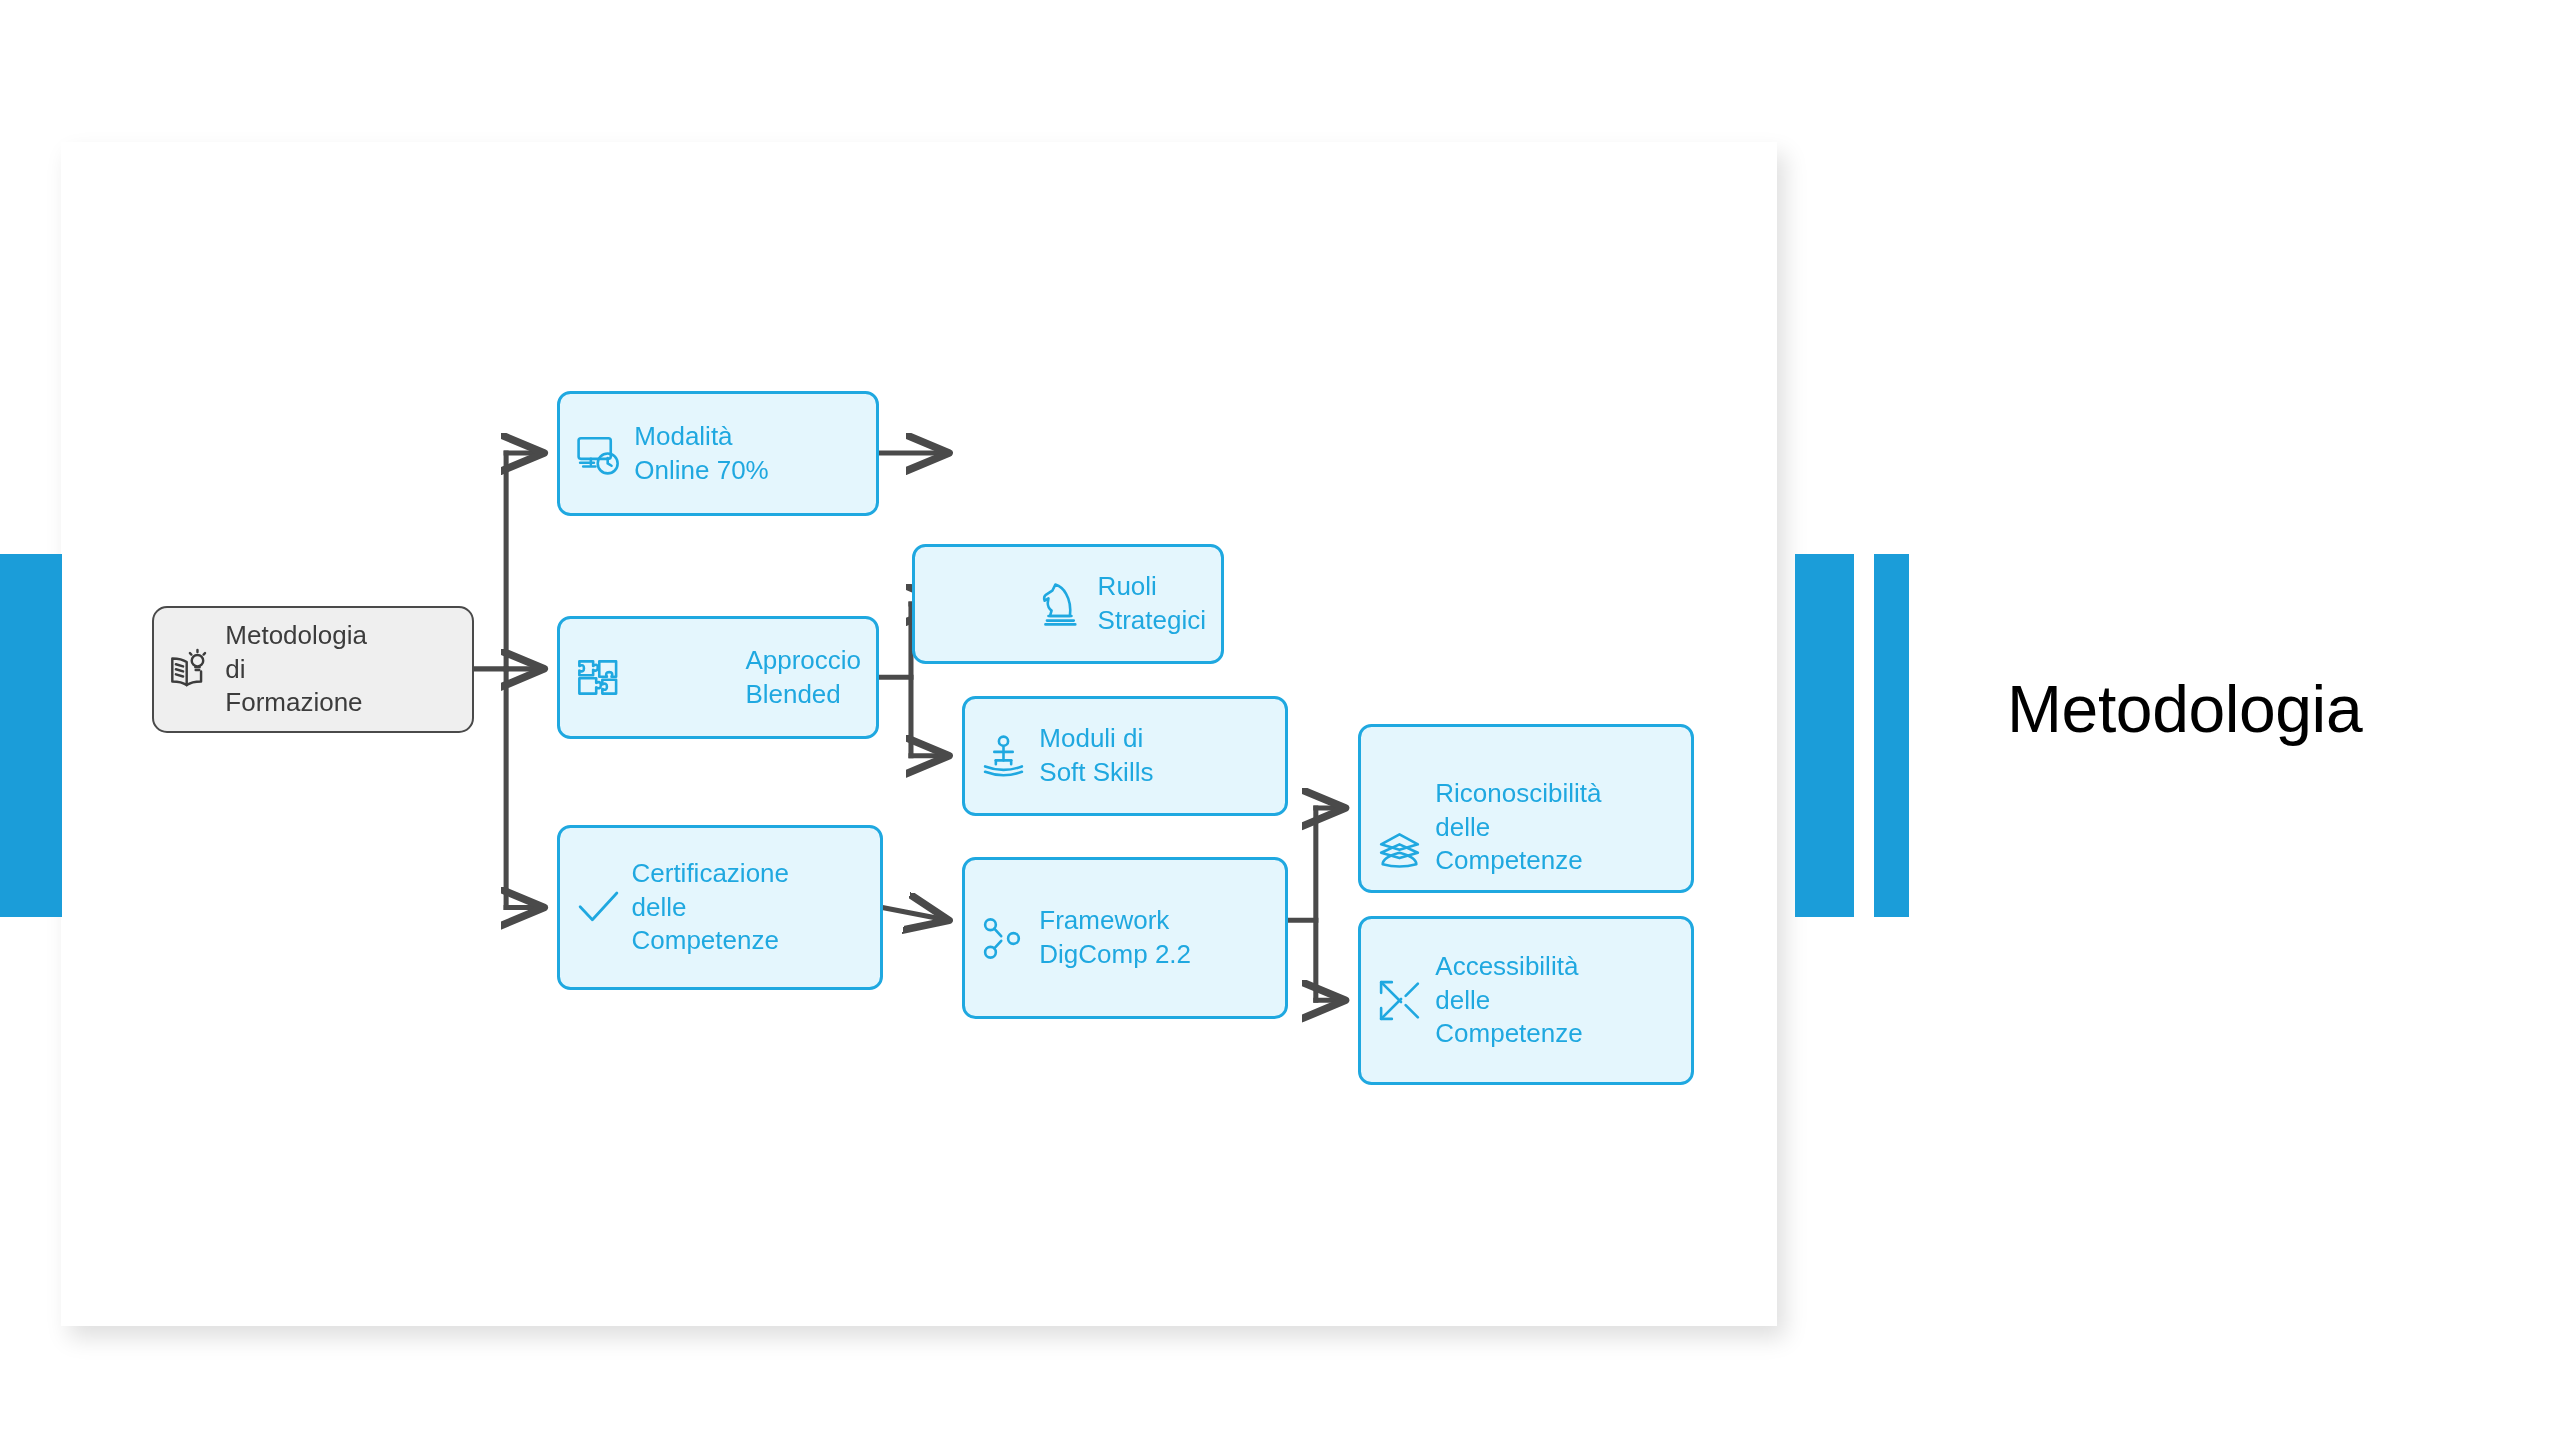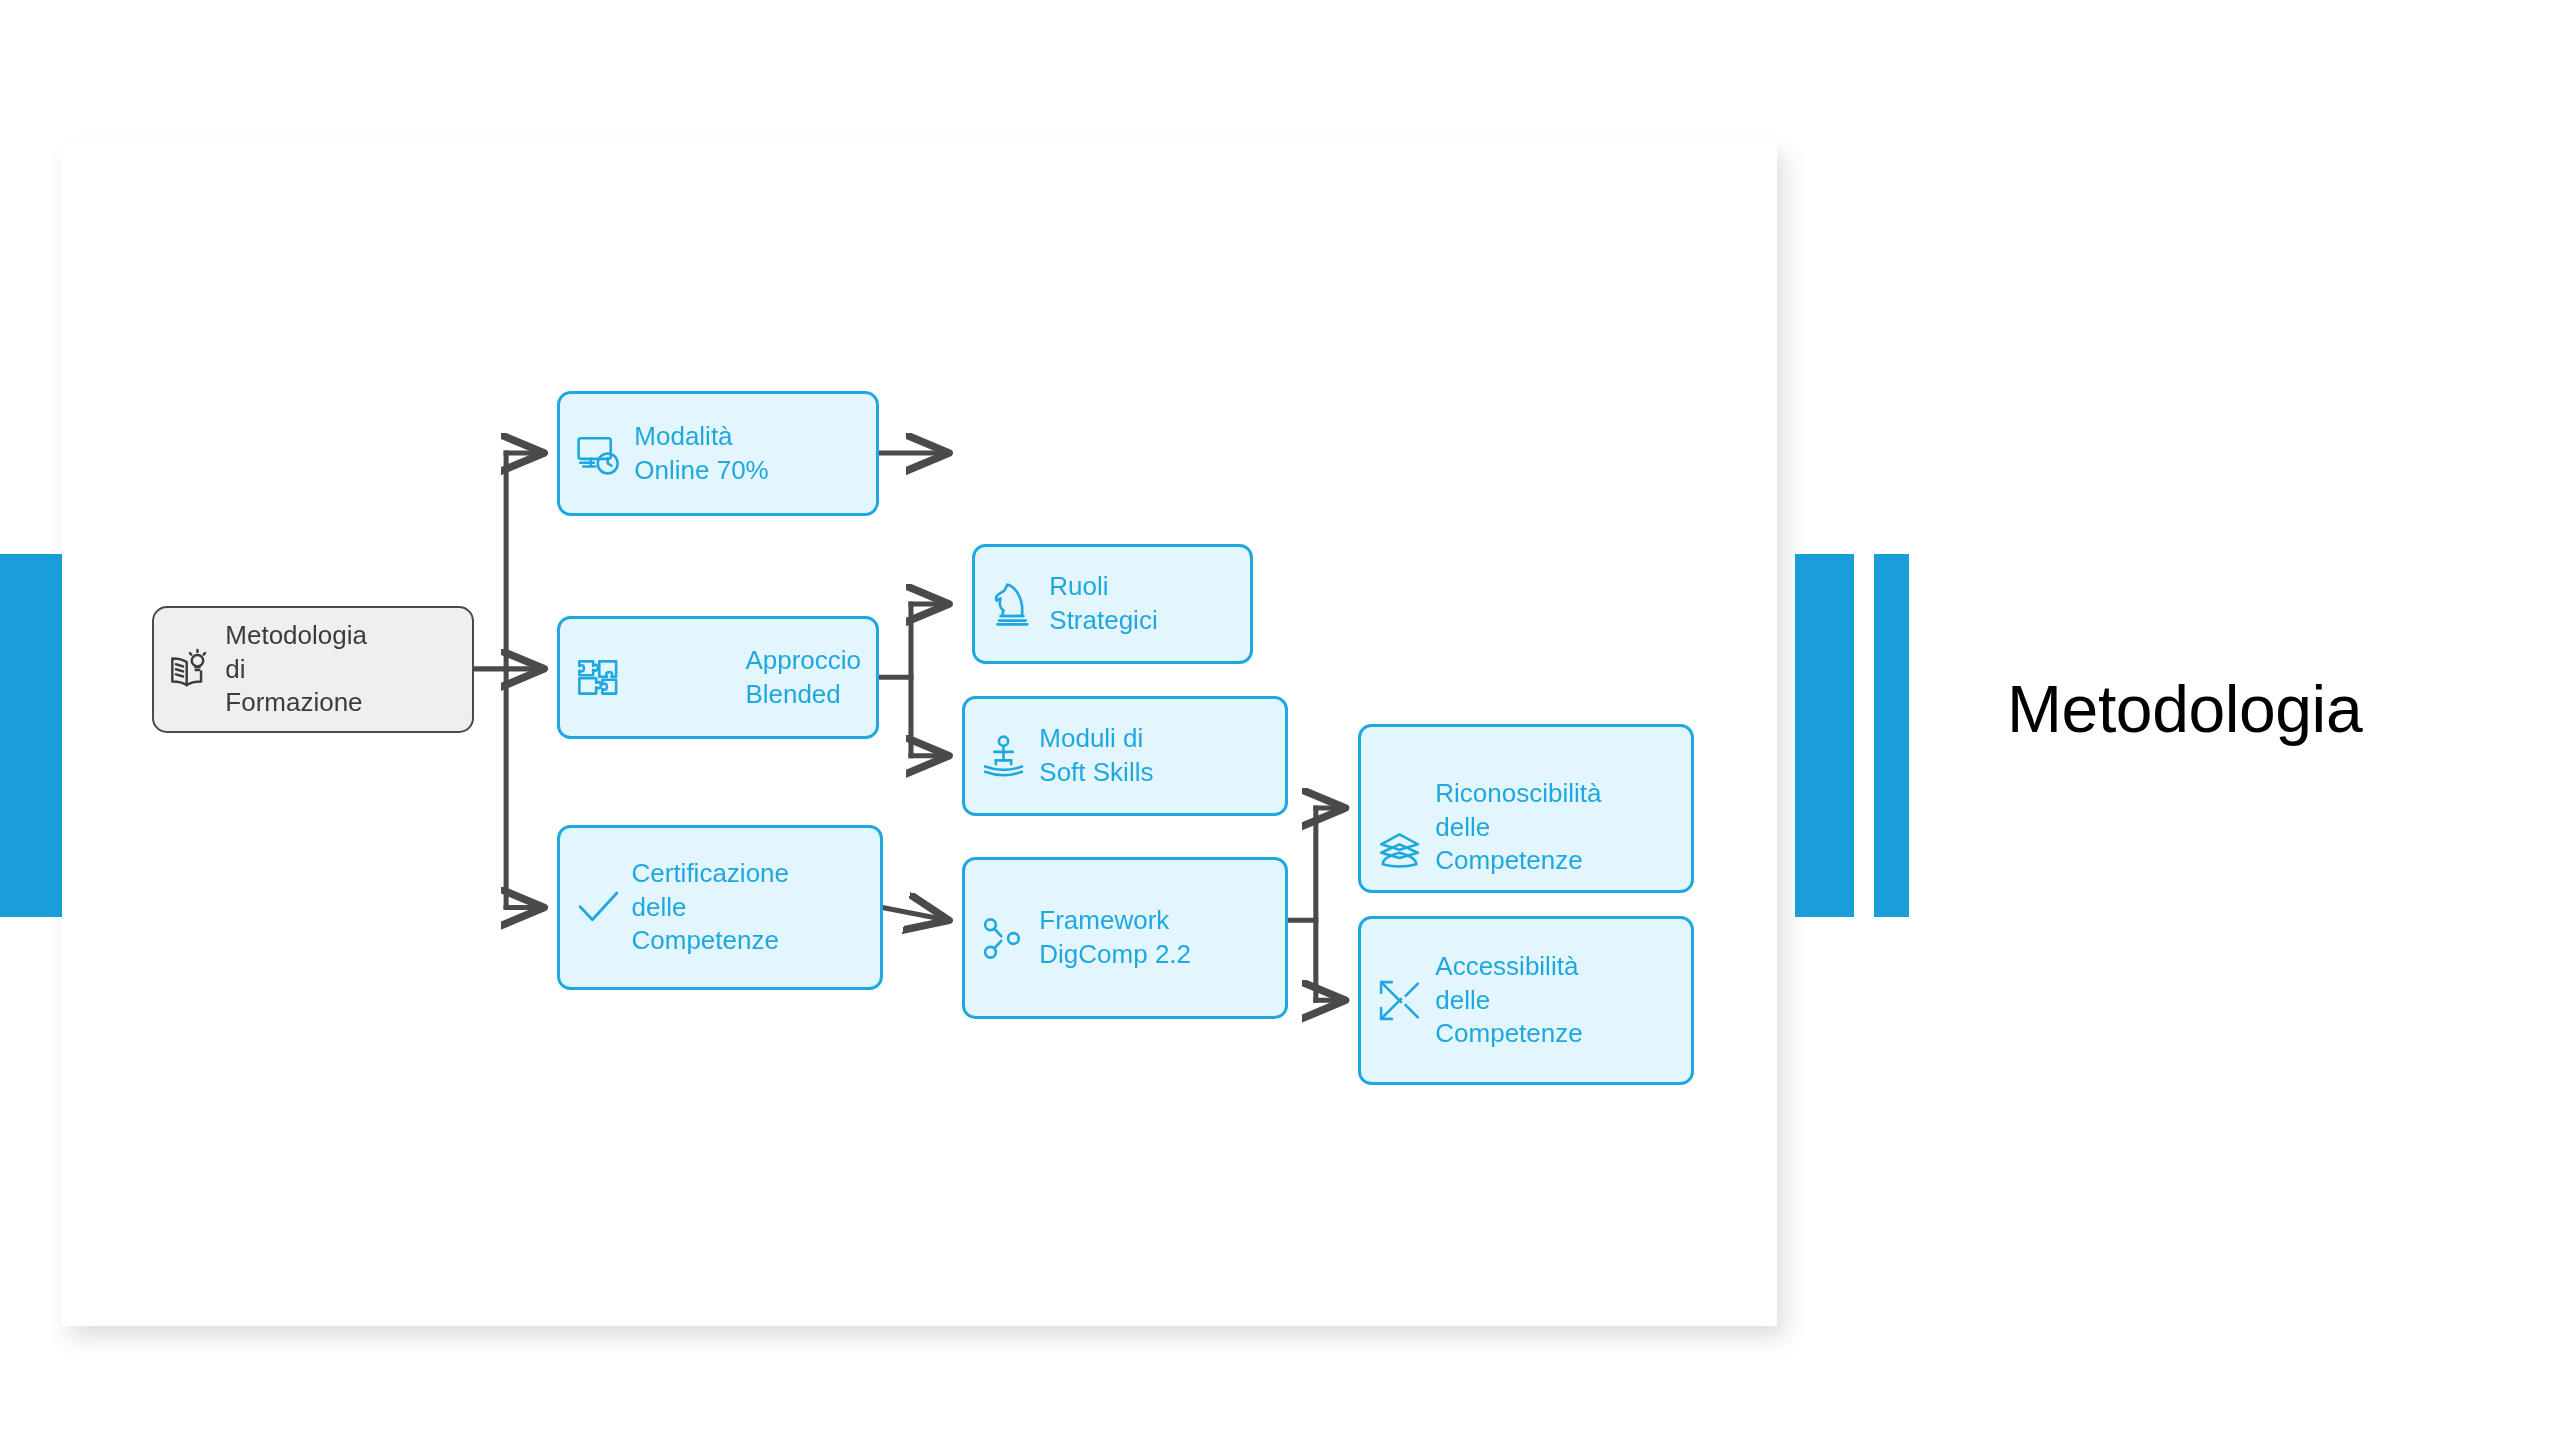--- a/index.html
+++ b/index.html
@@ -66,24 +66,24 @@
   #node-root {
     border: 2.5px solid #4a4a4a;
     background: #efefef;
     border-radius: 15px;
   }
   #node-root .label { color: #3c3c3c; font-size: 26px; }
   #node-root .ico { width: 46px; height: 46px; }
 
   
   #node-root            { left: 152px;  top: 606px;  width: 322px; height: 127px; }
-  #node-modalita        { left: 557px;  top: 391px;  width: 322px; height: 125px; border-radius: 14px; }
+  #node-modalita        { left: 557px;  top: 391px;  width: 322px; height: 125px; }
   #node-accessibilita   { left: 962px; top: 391px;  width: 326px; height: 125px; }
   #node-approccio       { left: 557px;  top: 616px;  width: 322px; height: 123px; justify-content: space-between; }
-  #node-ruoli           { left: 972px; top: 544px;  width: 281px; height: 120px; }
+  #node-ruoli           { left: 912px; top: 544px;  width: 312px; height: 120px; justify-content: flex-end; }
   #node-soft-skills     { left: 962px; top: 696px;  width: 326px; height: 120px; }
   #node-certificazione  { left: 557px;  top: 825px;  width: 326px; height: 165px; gap: 9px; }
   #node-framework       { left: 962px; top: 857px; width: 326px; height: 162px; }
   #node-riconoscibilita { left: 1358px; top: 724px;  width: 336px; height: 169px; align-items: flex-end; }
   #node-trasferibilita  { left: 1358px; top: 916px; width: 336px; height: 169px; }
 </style>
 </head>
 <body>
 
 <div id="slide">

